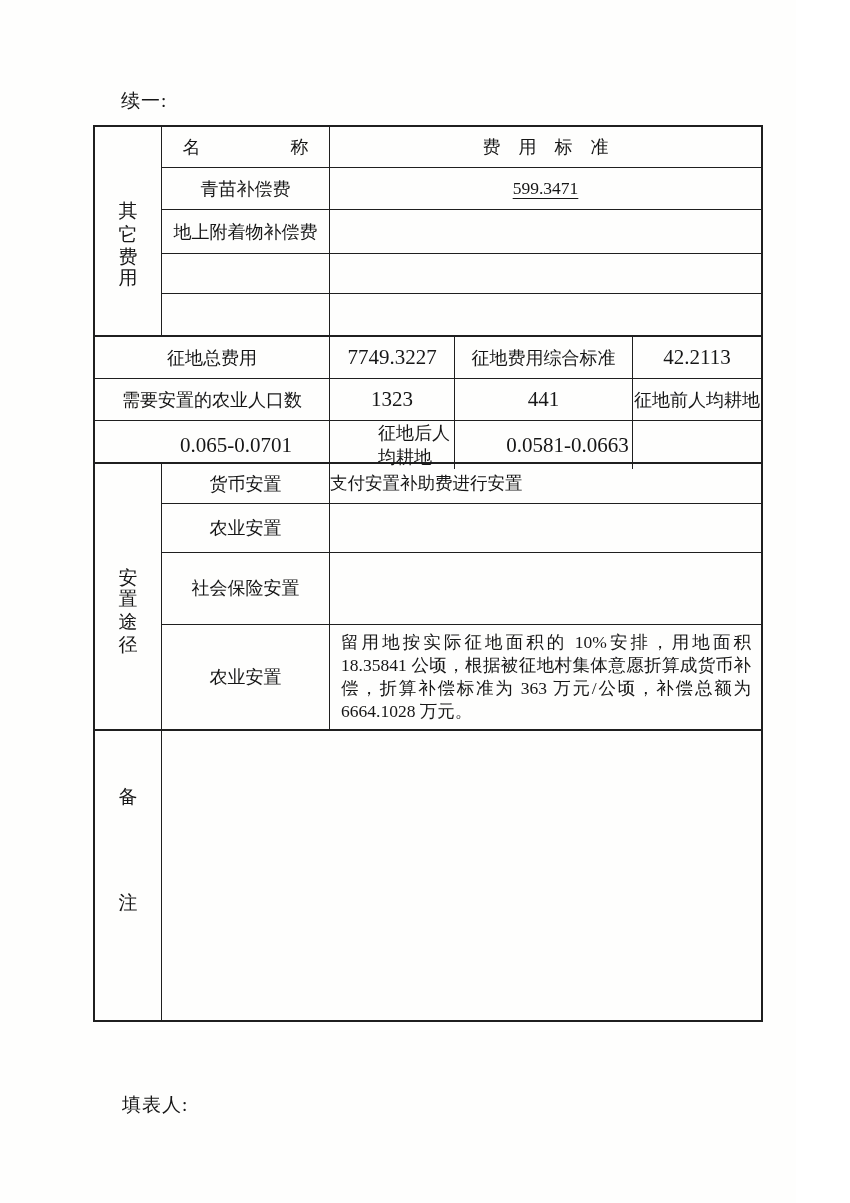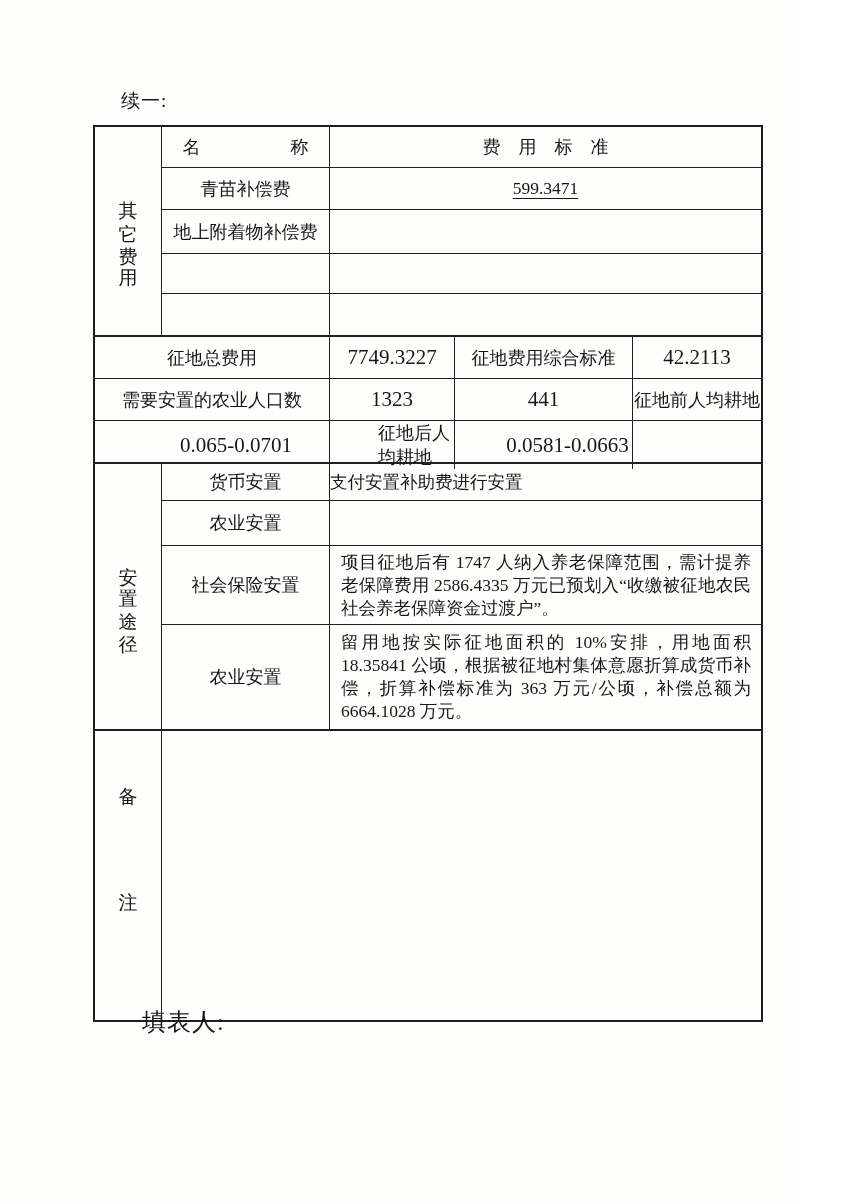--- a/index.html
+++ b/index.html
@@ -15,22 +15,22 @@
     background:var(--paper);
     color:var(--ink);
     font-family:"Liberation Serif","DejaVu Serif",serif;
     overflow:hidden;
   }
   .cont-label{
     position:absolute;left:121px;top:88px;
     font-size:19px;letter-spacing:1px;
   }
   .footer-label{
-    position:absolute;left:122px;top:1006px;
-    font-size:24px;letter-spacing:1px;margin-left:20px;
+    position:absolute;left:122px;top:1092px;
+    font-size:19px;letter-spacing:1px;
   }
   .table{
     position:absolute;left:93px;top:125px;
     width:670px;height:897px;
     border:2px solid var(--line);
     display:flex;flex-direction:column;
   }
   .sec{display:flex;width:100%;}
   .sec-border{border-bottom:2px solid var(--line);}
   
@@ -156,23 +156,20 @@
           <div class="content centered">
             <p>支付安置补助费进行安置</p>
           </div>
         </div>
         <div class="secC-row rC2">
           <div class="cellC namecol">农业安置</div>
           <div class="content"></div>
         </div>
         <div class="secC-row rC3">
           <div class="cellC namecol">社会保险安置</div>
-          <div class="content">
-            <p>项目征地后有 1747 人纳入养老保障范围，需计提养老保障费用 2586.4335 万元已预划入“收缴被征地农民社会养老保障资金过渡户”。</p>
-          </div>
         </div>
         <div class="secC-row">
           <div class="cellC namecol">农业安置</div>
           <div class="content">
             <p>留用地按实际征地面积的 10%安排，用地面积 18.35841 公顷，根据被征地村集体意愿折算成货币补偿，折算补偿标准为 363 万元/公顷，补偿总额为 6664.1028 万元。</p>
           </div>
         </div>
       </div>
     </div>
 

